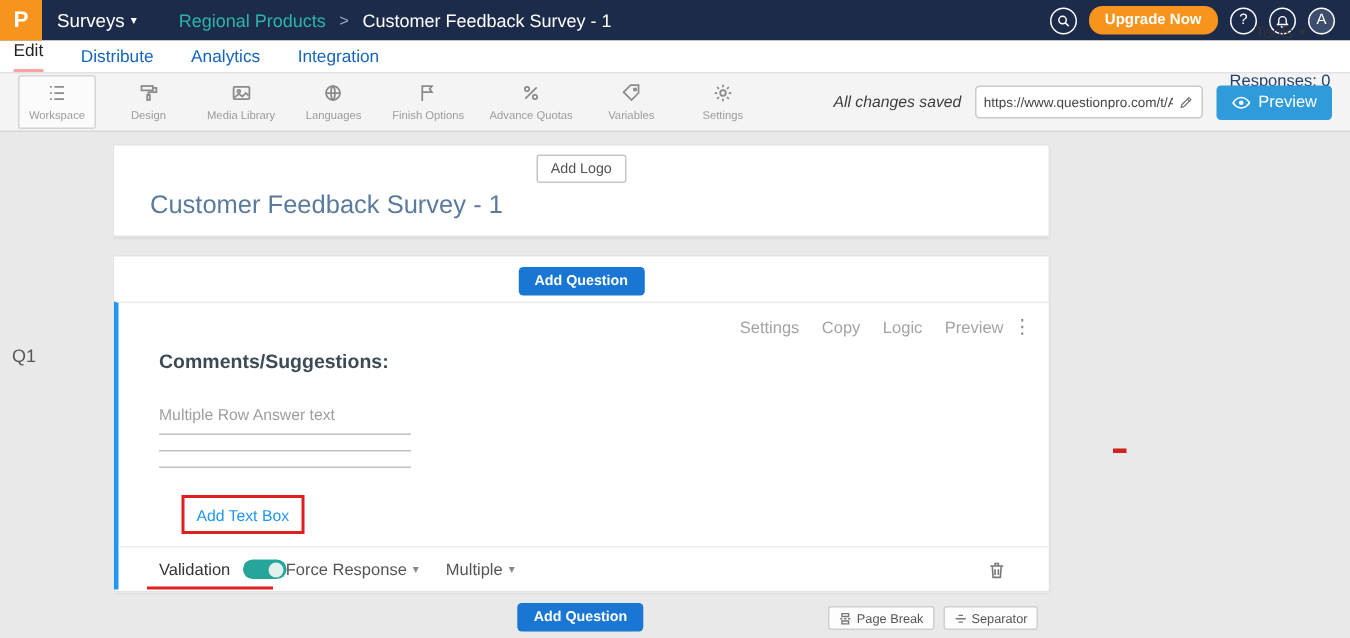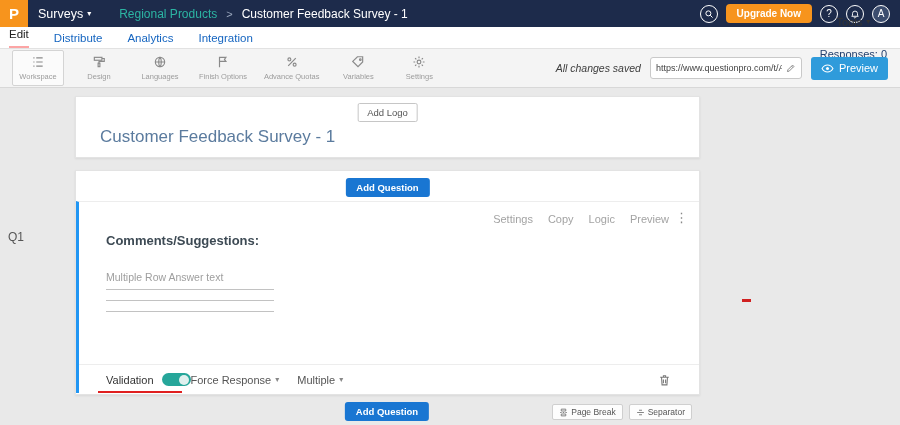--- a/index.html
+++ b/index.html
@@ -15,21 +15,21 @@
 .caret{margin-left:4px;font-size:8px;}
 .caret::after{content:"▾";}
 .crumbs{display:flex;align-items:center;margin-left:28px;font-size:12px;}
 .crumb-parent{color:#2cb5a3;cursor:pointer;}
 .crumb-sep{color:#9aa7bd;margin:0 9px;font-size:11px;}
 .crumb-sep::after{content:">";}
 .crumb-current{color:#fff;}
 .top-right{margin-left:auto;display:flex;align-items:center;gap:8px;padding-right:10px;}
 .icon-circle{width:18px;height:18px;border:1px solid #fff;border-radius:50%;color:#fff;display:flex;align-items:center;justify-content:center;font-size:10px;background:transparent;cursor:pointer;}
 .icon-circle svg{width:10px;height:10px;}
-.upgrade{background:#f7941d;color:#fff;font-size:10px;font-weight:bold;border:none;border-radius:4px;padding:4px 11px;}
+.upgrade{background:#f7941d;color:#fff;font-size:10px;font-weight:bold;border:none;border-radius:9px;padding:4px 11px;}
 .avatar{width:18px;height:18px;border:1px solid #fff;border-radius:50%;background:#3c4d6e;color:#fff;font-size:10px;display:flex;align-items:center;justify-content:center;cursor:pointer;}
 
 
 .nav{height:21px;background:#fff;display:flex;align-items:center;padding:0 9px;}
 .nav-item{font-size:11.5px;color:#1565c0;margin-right:25px;cursor:pointer;}
 .nav-item.active{color:#222;border-bottom:2px solid #fca5a5;padding-bottom:6px;}
 .nav-right{margin-left:auto;display:flex;align-items:center;gap:20px;padding-right:4px;flex-direction:column;}
 .tools{font-size:11px;color:#333;display:flex;align-items:center;cursor:pointer;}
 .responses{font-size:11px;color:#23406e;cursor:pointer;}
 
@@ -142,20 +142,28 @@
   <div class="tool-item">
     <svg class="ticon" viewBox="0 0 24 24" fill="none" stroke="currentColor" stroke-width="2">
         <rect x="4" y="4" width="13" height="5"></rect>
         <path d="M17 6h4v5h-9v3"></path>
         <rect x="10.5" y="14" width="3" height="6"></rect>
       </svg>
     <span class="tool-label">Design</span>
   </div>
   <div class="tool-item">
     <svg class="ticon" viewBox="0 0 24 24" fill="none" stroke="currentColor" stroke-width="2">
+        <rect x="3" y="5" width="18" height="14" rx="1"></rect>
+        <circle cx="9" cy="10" r="1.6"></circle>
+        <path d="M4 17l5-4 4 3 4-4 3 3"></path>
+      </svg>
+    <span class="tool-label">Media Library</span>
+  </div>
+  <div class="tool-item">
+    <svg class="ticon" viewBox="0 0 24 24" fill="none" stroke="currentColor" stroke-width="2">
         <circle cx="12" cy="12" r="8"></circle>
         <path d="M4 12h16M12 4c3 2.5 3 13.5 0 16-3-2.5-3-13.5 0-16z"></path>
       </svg>
     <span class="tool-label">Languages</span>
   </div>
   <div class="tool-item">
     <svg class="ticon" viewBox="0 0 24 24" fill="none" stroke="currentColor" stroke-width="2">
         <path d="M6 21V4h11l-2.5 3.5L17 11H6"></path>
       </svg>
     <span class="tool-label">Finish Options</span>
@@ -221,20 +229,23 @@
       </div>
       <span class="kebab"></span>
 
       <div class="qtext">Comments/Suggestions:</div>
 
       <div class="ph">Multiple Row Answer text</div>
       <div class="ansline l1"></div>
       <div class="ansline l2"></div>
       <div class="ansline l3"></div>
 
+      <div class="atb-wrap">
+        <span class="atb">Add Text Box</span>
+      </div>
 
       <div class="qdivider"></div>
       <div class="qfooter">
         <span class="vlabel">Validation</span>
         <span class="toggle"></span>
         <span class="dropdown dd-force">
           <span>Force Response</span>
           <span class="caret"></span>
         </span>
         <span class="dropdown dd-default">

